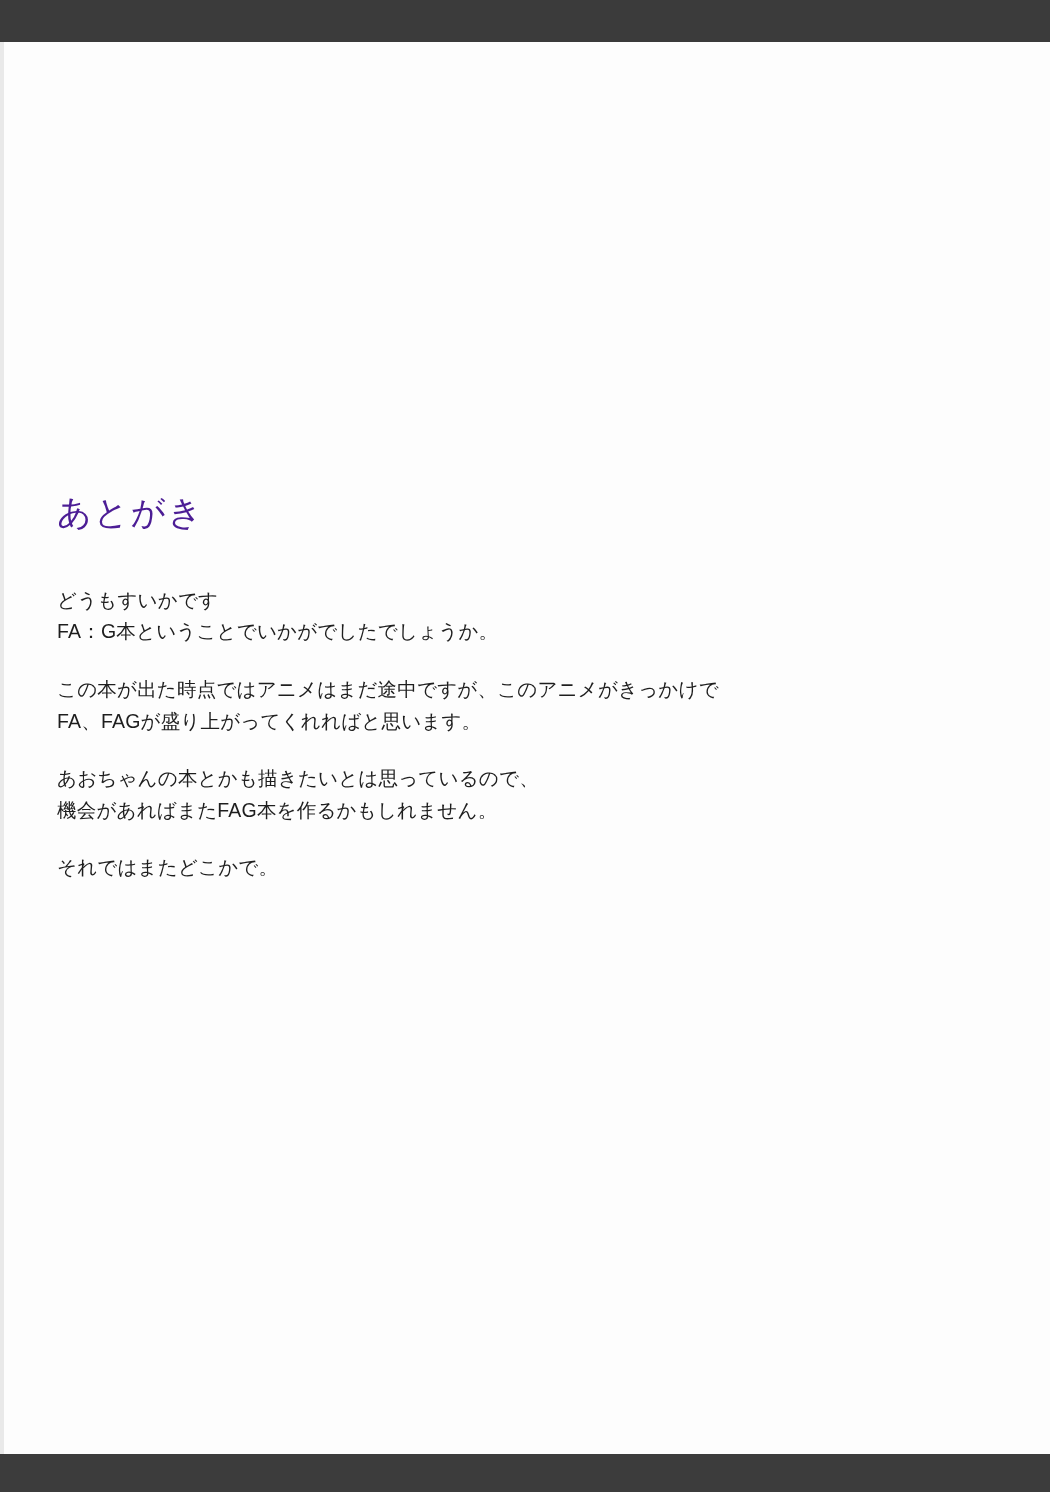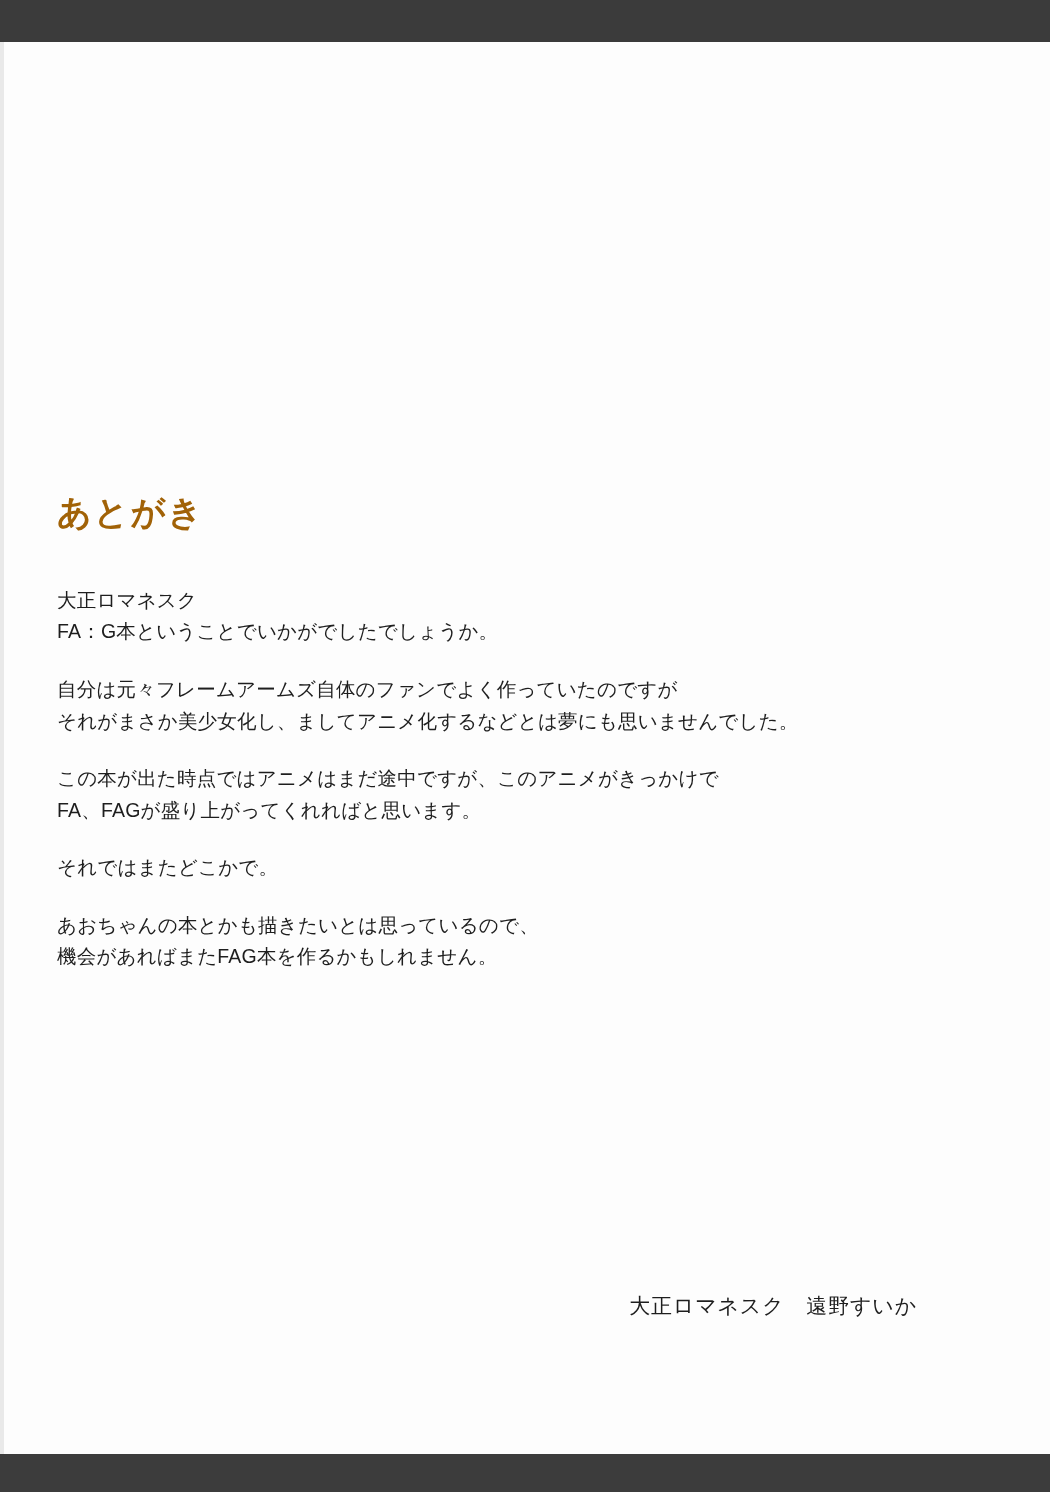--- a/index.html
+++ b/index.html
@@ -50,24 +50,24 @@
   }
   .content {
     position: absolute;
     left: 57px;
     top: 492px;
     width: 900px;
   }
   .afterword-title {
     font-size: 34px;
     line-height: 1.2;
-    color: #a16207;
+    color: #4c1d95;
     letter-spacing: 0.06em;
     margin: 0 0 52px 0;
-    font-weight: bold;
+    font-weight: normal;
   }
   .para {
     font-size: 19.5px;
     line-height: 1.62;
     color: #1e1e1e;
     letter-spacing: 0.01em;
     margin: 0 0 26px 0;
     white-space: pre-line;
   }
   .para:last-of-type {
@@ -91,26 +91,23 @@
 
 <div class="page">
 
   <div class="scan-edge-top"></div>
   <div class="scan-edge-left"></div>
   <div class="scan-edge-bottom"></div>
 
   <div class="content">
     <h1 class="afterword-title">あとがき</h1>
 
-    <p class="para">大正ロマネスク
+    <p class="para">どうもすいかです
 FA：G本ということでいかがでしたでしょうか。</p>
-    <p class="para">自分は元々フレームアームズ自体のファンでよく作っていたのですが
-それがまさか美少女化し、ましてアニメ化するなどとは夢にも思いませんでした。</p>
     <p class="para">この本が出た時点ではアニメはまだ途中ですが、このアニメがきっかけで
 FA、FAGが盛り上がってくれればと思います。</p>
-    <p class="para">それではまたどこかで。</p>
     <p class="para">あおちゃんの本とかも描きたいとは思っているので、
 機会があればまたFAG本を作るかもしれません。</p>
+    <p class="para">それではまたどこかで。</p>
   </div>
 
-  <div class="signature">大正ロマネスク　遠野すいか</div>
 
 </div>
 
 </body></html>

